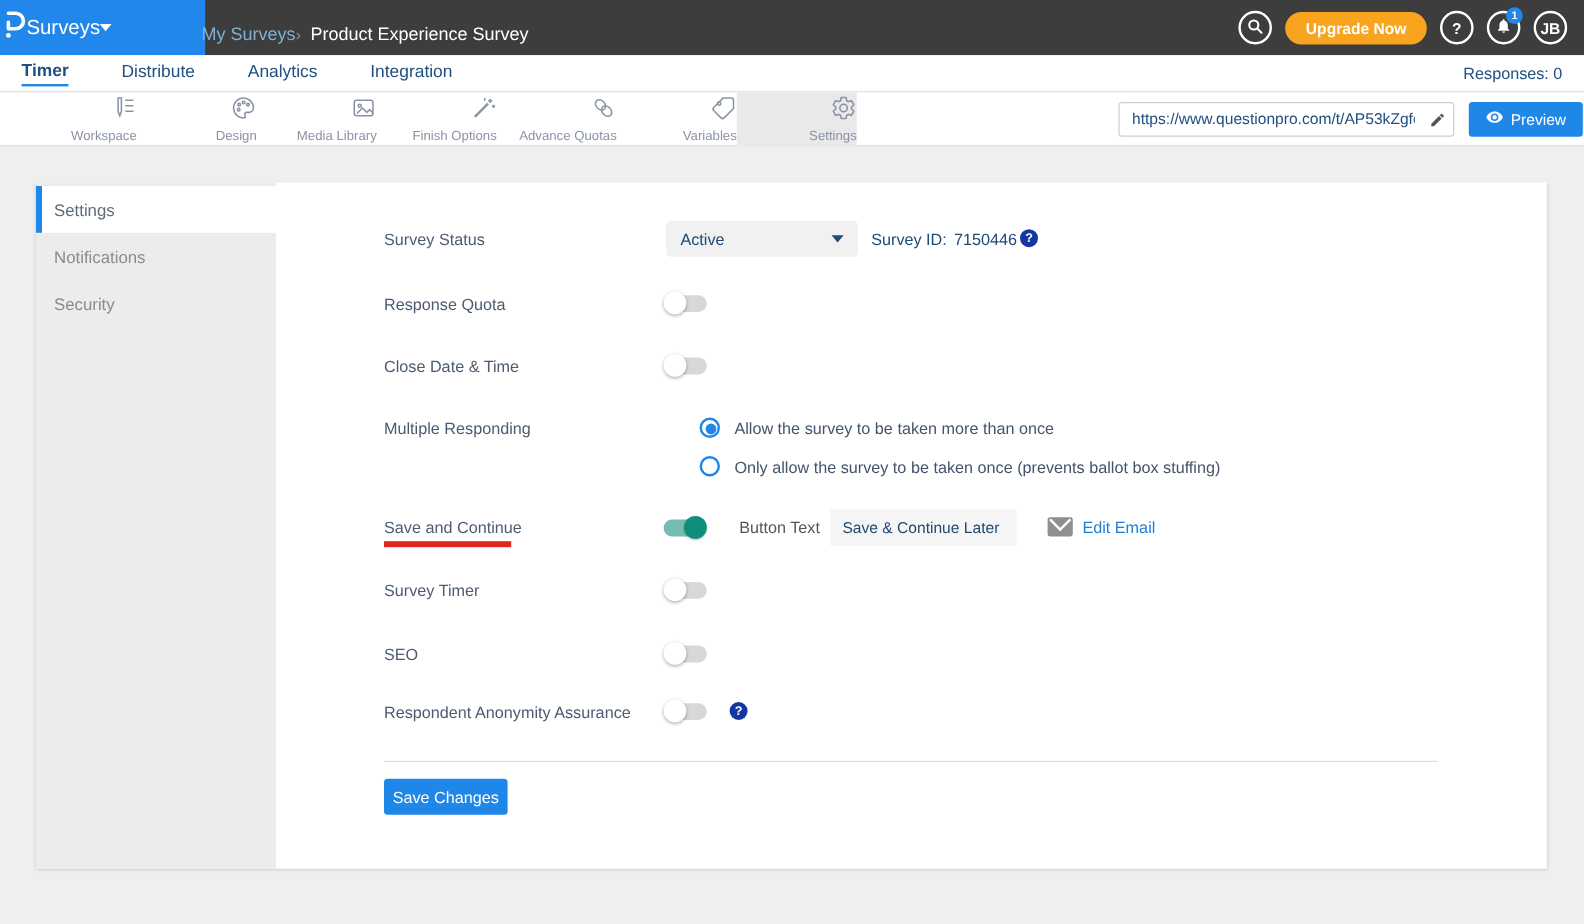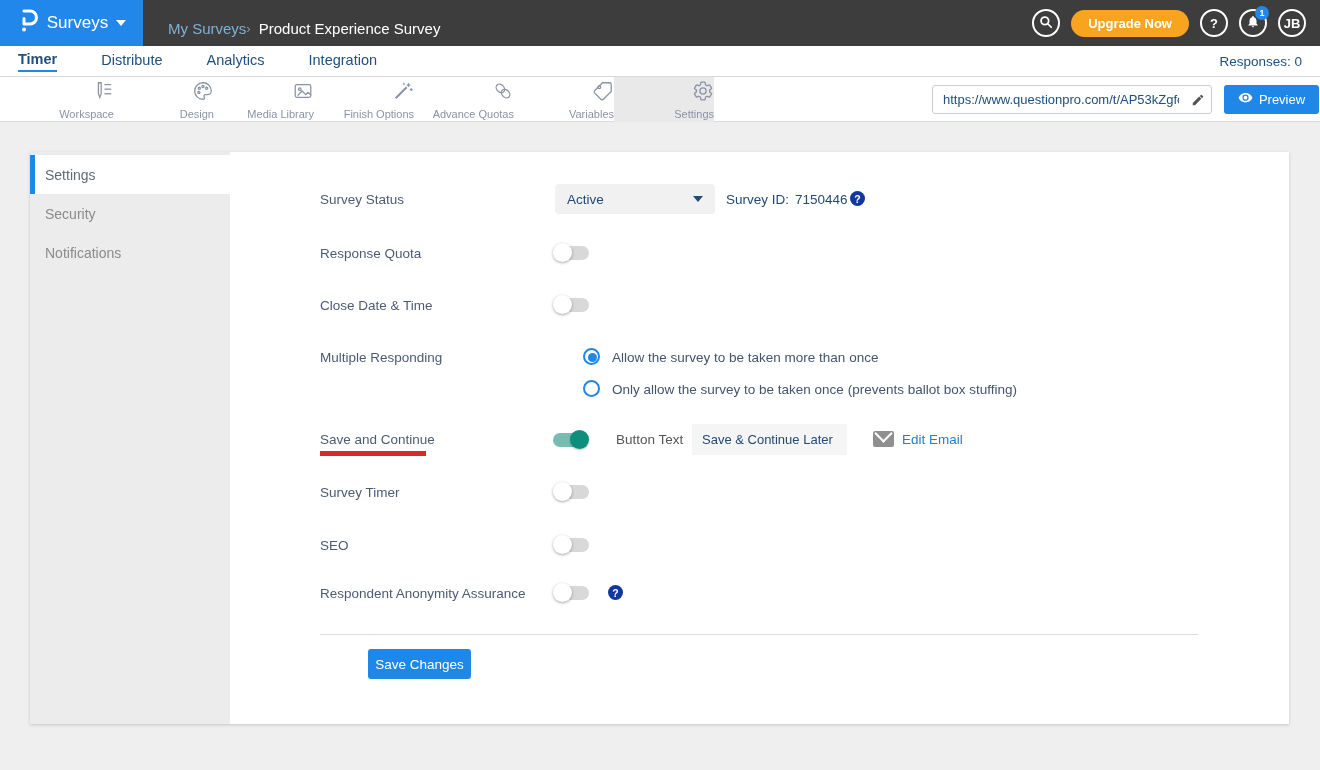--- a/index.html
+++ b/index.html
@@ -1,22 +1,22 @@
 <!DOCTYPE html>
 <html><head>
 <meta charset="utf-8">
 <style>
   * { margin:0; padding:0; box-sizing:border-box; }
   html,body { width:1320px; height:770px; }
   body { font-family:"Liberation Sans", sans-serif; background:#efefef; position:relative; overflow:hidden; }
 
   
   .header { position:absolute; left:0; top:0; width:1320px; height:46px; background:#3d3d3d; }
-  .logo-area { position:absolute; left:0; top:0; width:143px; height:46px; background:#2187eb;
-               display:flex; align-items:center; justify-content:center; gap:8px; cursor:pointer; }
+  .logo-area { position:absolute; left:0; top:0; width:171px; height:46px; background:#2187eb;
+               display:flex; align-items:center; cursor:pointer; }
   .logo-area .brand { color:#fff; font-size:17px; }
   .caret-down { width:0; height:0; border-left:5px solid transparent; border-right:5px solid transparent; border-top:6px solid #fff; }
   .breadcrumb { position:absolute; left:168px; top:0; height:56px; display:flex; align-items:center; font-size:15px; }
   .bc-parent { color:#7fb0d4; cursor:pointer; }
   .bc-sep { color:#8f989f; font-size:13px; }
   .bc-current { color:#ffffff; margin-left:8px; }
   .header-right { position:absolute; right:14px; top:9px; display:flex; align-items:center; gap:11px;justify-content:space-between; }
   .hcircle { width:28px; height:28px; border-radius:50%; border:2px solid #fff; display:flex; align-items:center; justify-content:center;
              color:#fff; font-weight:bold; font-size:13px; cursor:pointer; position:relative; }
   .upgrade-btn { height:27px; padding:0 17px; background:#f9a41f; border:none; border-radius:14px; color:#fff;
@@ -78,21 +78,21 @@
   .red-underline { position:absolute; left:290px; top:299px; width:106px; height:5px; background:#dd2721; }
   .btn-text-input { position:absolute; left:662px; top:272px; width:155px; height:31px; background:#f5f5f5; border:none;
                     outline:none; font-family:inherit; font-size:13px; color:#234a74; padding:0 10px; }
   .envelope { position:absolute; left:843px; top:279px; width:21px; height:16px; background:#8f8f8f; border-radius:2px; cursor:pointer; }
   .envelope::after { content:""; position:absolute; left:3px; top:2px; width:11px; height:11px; border:2px solid #fff;
                      border-top:none; border-right:none; transform:rotate(-45deg); top:-4px; left:4px; }
   .edit-email { position:absolute; left:872px; top:280px; font-size:13.5px; color:#1e7fd6; cursor:pointer; }
 
   .divider { position:absolute; left:290px; top:482px; width:878px; height:1px; background:#dcdcdc; }
   .save-btn { position:absolute; left:290px; top:497px; width:103px; height:30px; background:#1e87e8; border:none; border-radius:3px;
-              color:#fff; font-size:13.5px; font-family:inherit; cursor:pointer;margin-left:48px; }
+              color:#fff; font-size:13.5px; font-family:inherit; cursor:pointer; }
 </style>
 </head>
 <body>
 
 <div class="header">
   <div class="logo-area">
     <span>
       <svg width="22" height="26" viewBox="0 0 22 26">
         <path d="M7 3 H13 A6.5 6.5 0 0 1 13 16 H7 V10.5" fill="none" stroke="#fff" stroke-width="3" stroke-linecap="round" stroke-linejoin="round"></path>
         <circle cx="7" cy="21.5" r="2" fill="#fff"></circle>
@@ -236,24 +236,24 @@
     <span>Preview</span>
   </button>
 </div>
 
 <div class="card">
   <div class="sidebar">
     <div class="side-item active">
       <span>Settings</span>
     </div>
     <div class="side-item">
+      <span>Notifications</span>
+    </div>
+    <div class="side-item">
       <span>Security</span>
-    </div>
-    <div class="side-item">
-      <span>Notifications</span>
     </div>
   </div>
 
   <span class="row-label" style="top:40px">Survey Status</span>
   <div class="dropdown">
     <span>Active</span>
     <span class="dd-caret"></span>
   </div>
   <span class="inline-text" style="left:696px; top:40px">Survey ID:</span>
   <span class="inline-text" style="left:765px; top:40px">7150446</span>

